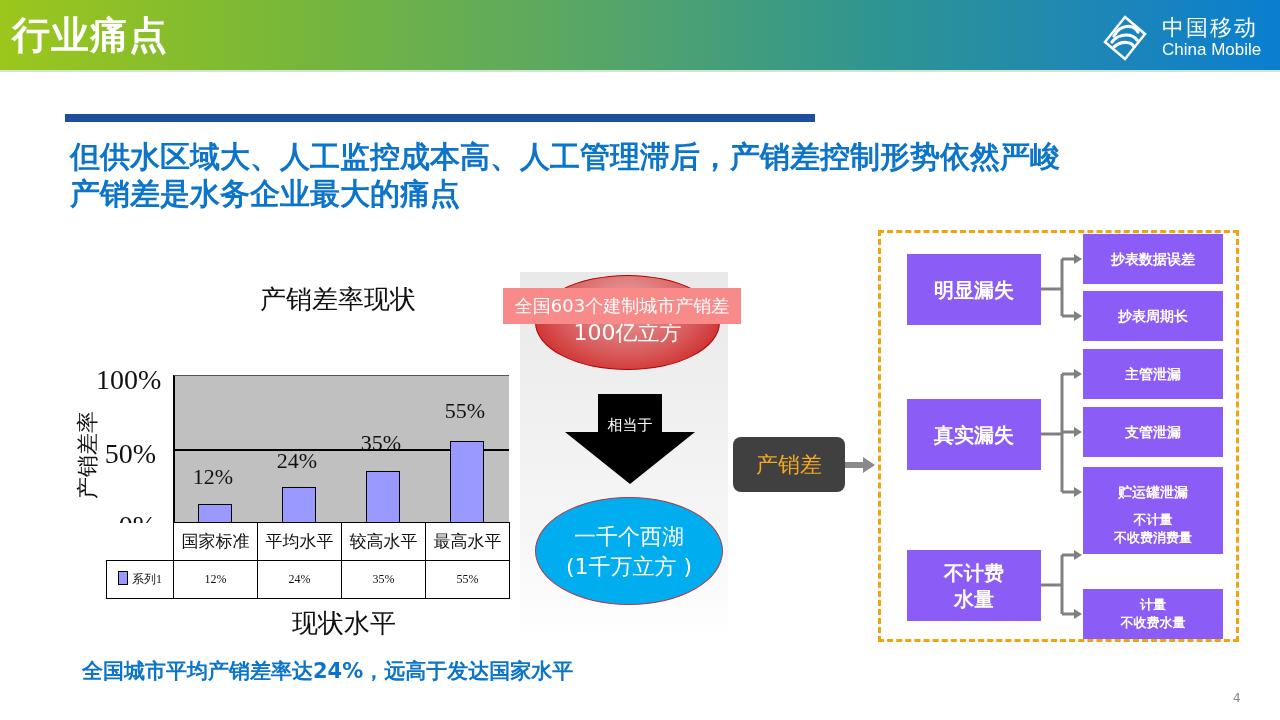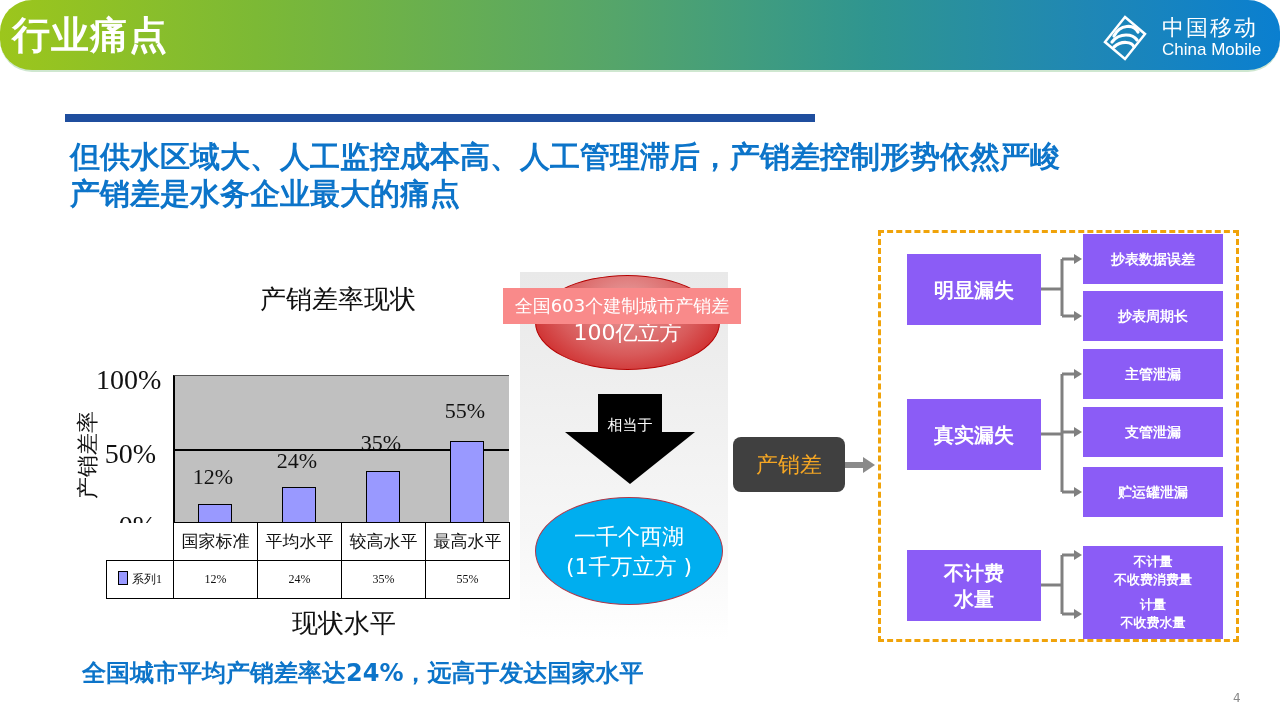--- a/index.html
+++ b/index.html
@@ -1,21 +1,21 @@
 <!DOCTYPE html>
 <html><head>
 <meta charset="utf-8">
 <style>
   * { box-sizing: border-box; margin: 0; padding: 0; }
   html, body { width: 1280px; height: 720px; overflow: hidden; background: #ffffff; font-family: "DejaVu Sans", "Liberation Sans", sans-serif; }
   .slide { position: relative; width: 1280px; height: 720px; background: #fff; }
 
   .header { position: absolute; left: 0; top: 0; width: 1280px; height: 72px;
     background: linear-gradient(90deg, #9cc61c 0%, #7cb935 20%, #55a56a 48%, #2f9590 68%, #1f87b5 85%, #0a7fd0 100%);
-    border-bottom: 2px solid #cfe7d0; border-radius: 32px; }
+    border-bottom: 2px solid #cfe7d0; }
   .header-title { position: absolute; left: 12px; top: 10px; font-size: 38px; font-weight: bold; color: #fff; letter-spacing: 1px; line-height: 50px; }
   .logo { position: absolute; left: 1100px; top: 14px; width: 170px; height: 48px; }
   .logo-mark { position: absolute; left: 0; top: 0; width: 50px; height: 48px; }
   .logo-cn { position: absolute; left: 62px; top: 2px; font-size: 22px; color: #fff; letter-spacing: 2px; line-height: 24px; }
   .logo-en { position: absolute; left: 62px; top: 26px; font-family: "Liberation Sans", sans-serif; font-size: 17px; color: #fff; line-height: 20px; }
 
   .rule { position: absolute; left: 65px; top: 114px; width: 750px; height: 8px; background: #1f4e9e; }
 
   .headline { position: absolute; left: 70px; top: 138px; color: #0c74c9; font-weight: bold; font-size: 30px; line-height: 37px; }
 
@@ -49,21 +49,21 @@
   .cx-box { position: absolute; left: 733px; top: 437px; width: 112px; height: 55px; border-radius: 8px; background: #404040; color: #f5a623; font-size: 22px; text-align: center; line-height: 55px; }
   .cx-arrow { position: absolute; left: 845px; top: 457px; width: 30px; height: 16px; }
 
   
   .dashed { position: absolute; left: 878px; top: 230px; width: 361px; height: 412px; border: 3px dashed #f0a30a; }
   .node { position: absolute; background: #8b5cf6; border-radius: 0; color: #fff; text-align: center; display: flex; align-items: center; justify-content: center; font-weight: bold; }
   .node.big { width: 134px; height: 71px; font-size: 20px; line-height: 26px; text-align: center; }
   .node.small { width: 140px; height: 50px; font-size: 14px; line-height: 18px; }
   .connectors { position: absolute; left: 0; top: 0; width: 1280px; height: 720px; pointer-events: none; }
 
-  .footer-note { position: absolute; left: 82px; top: 657px; color: #0c74c9; font-weight: bold; font-size: 24px; }
+  .footer-note { position: absolute; left: 82px; top: 657px; color: #0c74c9; font-weight: bold; font-size: 21px; }
   .page-num { position: absolute; left: 1233px; top: 691px; color: #888; font-size: 12px; }
 </style>
 </head>
 <body>
 
 <div class="slide">
 
   <div class="header">
     <div class="header-title">行业痛点</div>
     <div class="logo">
@@ -187,21 +187,21 @@
 
   <div class="node big" style="left:907px; top:399px;">真实漏失</div>
   <div class="node small" style="left:1083px; top:349px;">主管泄漏</div>
   <div class="node small" style="left:1083px; top:407px;">支管泄漏</div>
   <div class="node small" style="left:1083px; top:467px;">贮运罐泄漏</div>
 
   <div class="node big" style="left:907px; top:550px; flex-direction:column;">
     <span>不计费</span>
     <span>水量</span>
   </div>
-  <div class="node small" style="left:1083px; top:504px; flex-direction:column; font-size:13px;margin-top:42px;">
+  <div class="node small" style="left:1083px; top:504px; flex-direction:column; font-size:13px;">
     <span>不计量</span>
     <span>不收费消费量</span>
   </div>
   <div class="node small" style="left:1083px; top:589px; flex-direction:column; font-size:13px;">
     <span>计量</span>
     <span>不收费水量</span>
   </div>
 
   <div class="footer-note">全国城市平均产销差率达24%，远高于发达国家水平</div>
   <div class="page-num">4</div>

